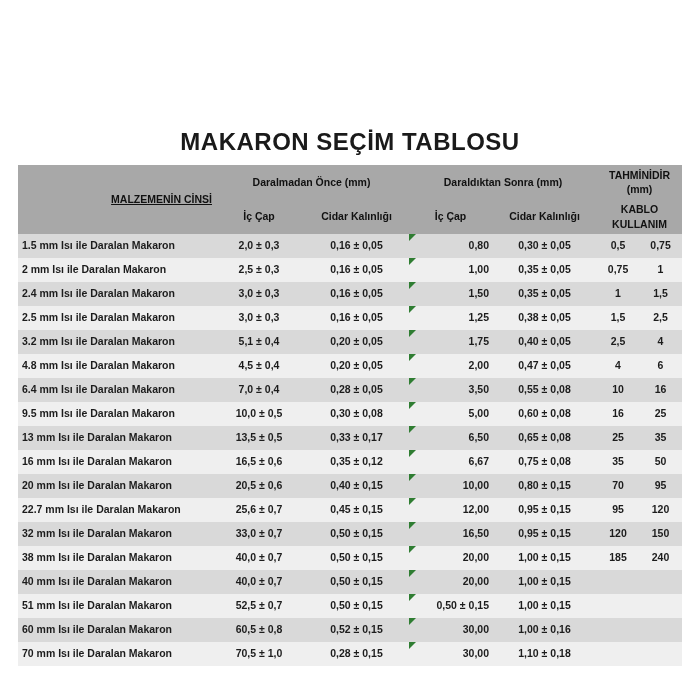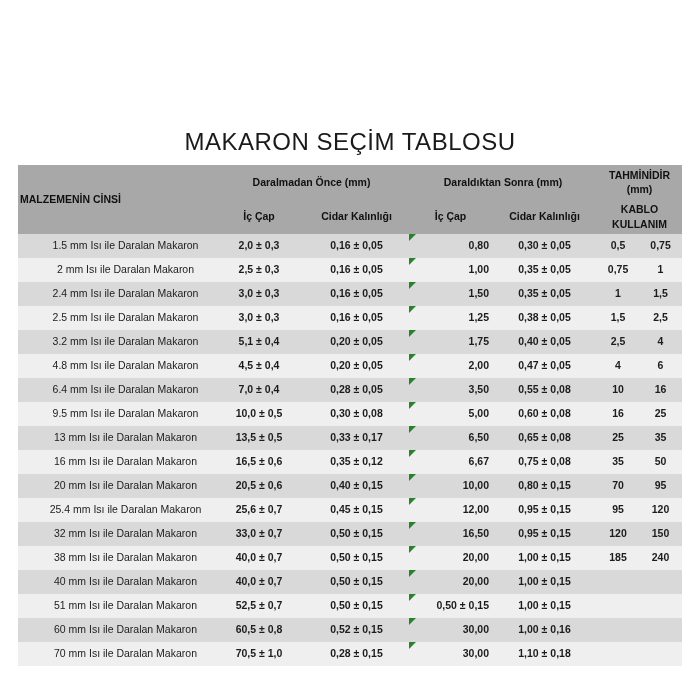--- a/index.html
+++ b/index.html
@@ -17,21 +17,21 @@
     background: #ffffff;
     overflow: hidden;
   }
   #title {
     position: absolute;
     top: 128px;
     left: 0;
     width: 700px;
     text-align: center;
     font-size: 24px;
-    font-weight: normal;
+    font-weight: bold;
     color: #1a1a1a;
     letter-spacing: 0.5px;
   }
   #table-wrap {
     position: absolute;
     top: 165px;
     left: 18px;
     width: 664px;
   }
   table {
@@ -47,35 +47,36 @@
     font-size: 10.5px;
     color: #111;
     padding: 3px 2px;
     text-align: center;
     vertical-align: middle;
     line-height: 1.35;
   }
   thead tr.head-top th { height: 19px; }
   thead tr.head-bot th { height: 19px; }
   th.mat {
-    text-align: left;
+    text-align: right;
+    text-decoration: underline;
   }
   tbody td {
     padding: 2px 3px;
     text-align: center;
     height: 20px;
     line-height: 1.2;
     font-weight: bold;
     font-size: 10.5px;
     white-space: nowrap;
   }
   tbody td.name {
-    text-align: center;
-    padding-left: 22px;
-    font-weight: normal;
+    text-align: left;
+    padding-left: 4px;
+    font-weight: bold;
   }
   tbody tr.odd td { background: #d9d9d9; }
   tbody tr.even td { background: #efefef; }
 
   
   td.marker {
     position: relative;
     text-align: right;
   }
   td.marker .tri {
@@ -223,21 +224,21 @@
           <tr class="odd">
             <td class="name"><span>20 mm Isı ile Daralan Makaron</span></td>
             <td><span>20,5 ± 0,6</span></td>
             <td><span>0,40 ± 0,15</span></td>
             <td class="marker"><span class="tri"></span><span>10,00</span></td>
             <td><span>0,80 ± 0,15</span></td>
             <td><span>70</span></td>
             <td><span>95</span></td>
           </tr>
           <tr class="even">
-            <td class="name"><span>25.4 mm Isı ile Daralan Makaron</span></td>
+            <td class="name"><span>22.7 mm Isı ile Daralan Makaron</span></td>
             <td><span>25,6 ± 0,7</span></td>
             <td><span>0,45 ± 0,15</span></td>
             <td class="marker"><span class="tri"></span><span>12,00</span></td>
             <td><span>0,95 ± 0,15</span></td>
             <td><span>95</span></td>
             <td><span>120</span></td>
           </tr>
           <tr class="odd">
             <td class="name"><span>32 mm Isı ile Daralan Makaron</span></td>
             <td><span>33,0 ± 0,7</span></td>

